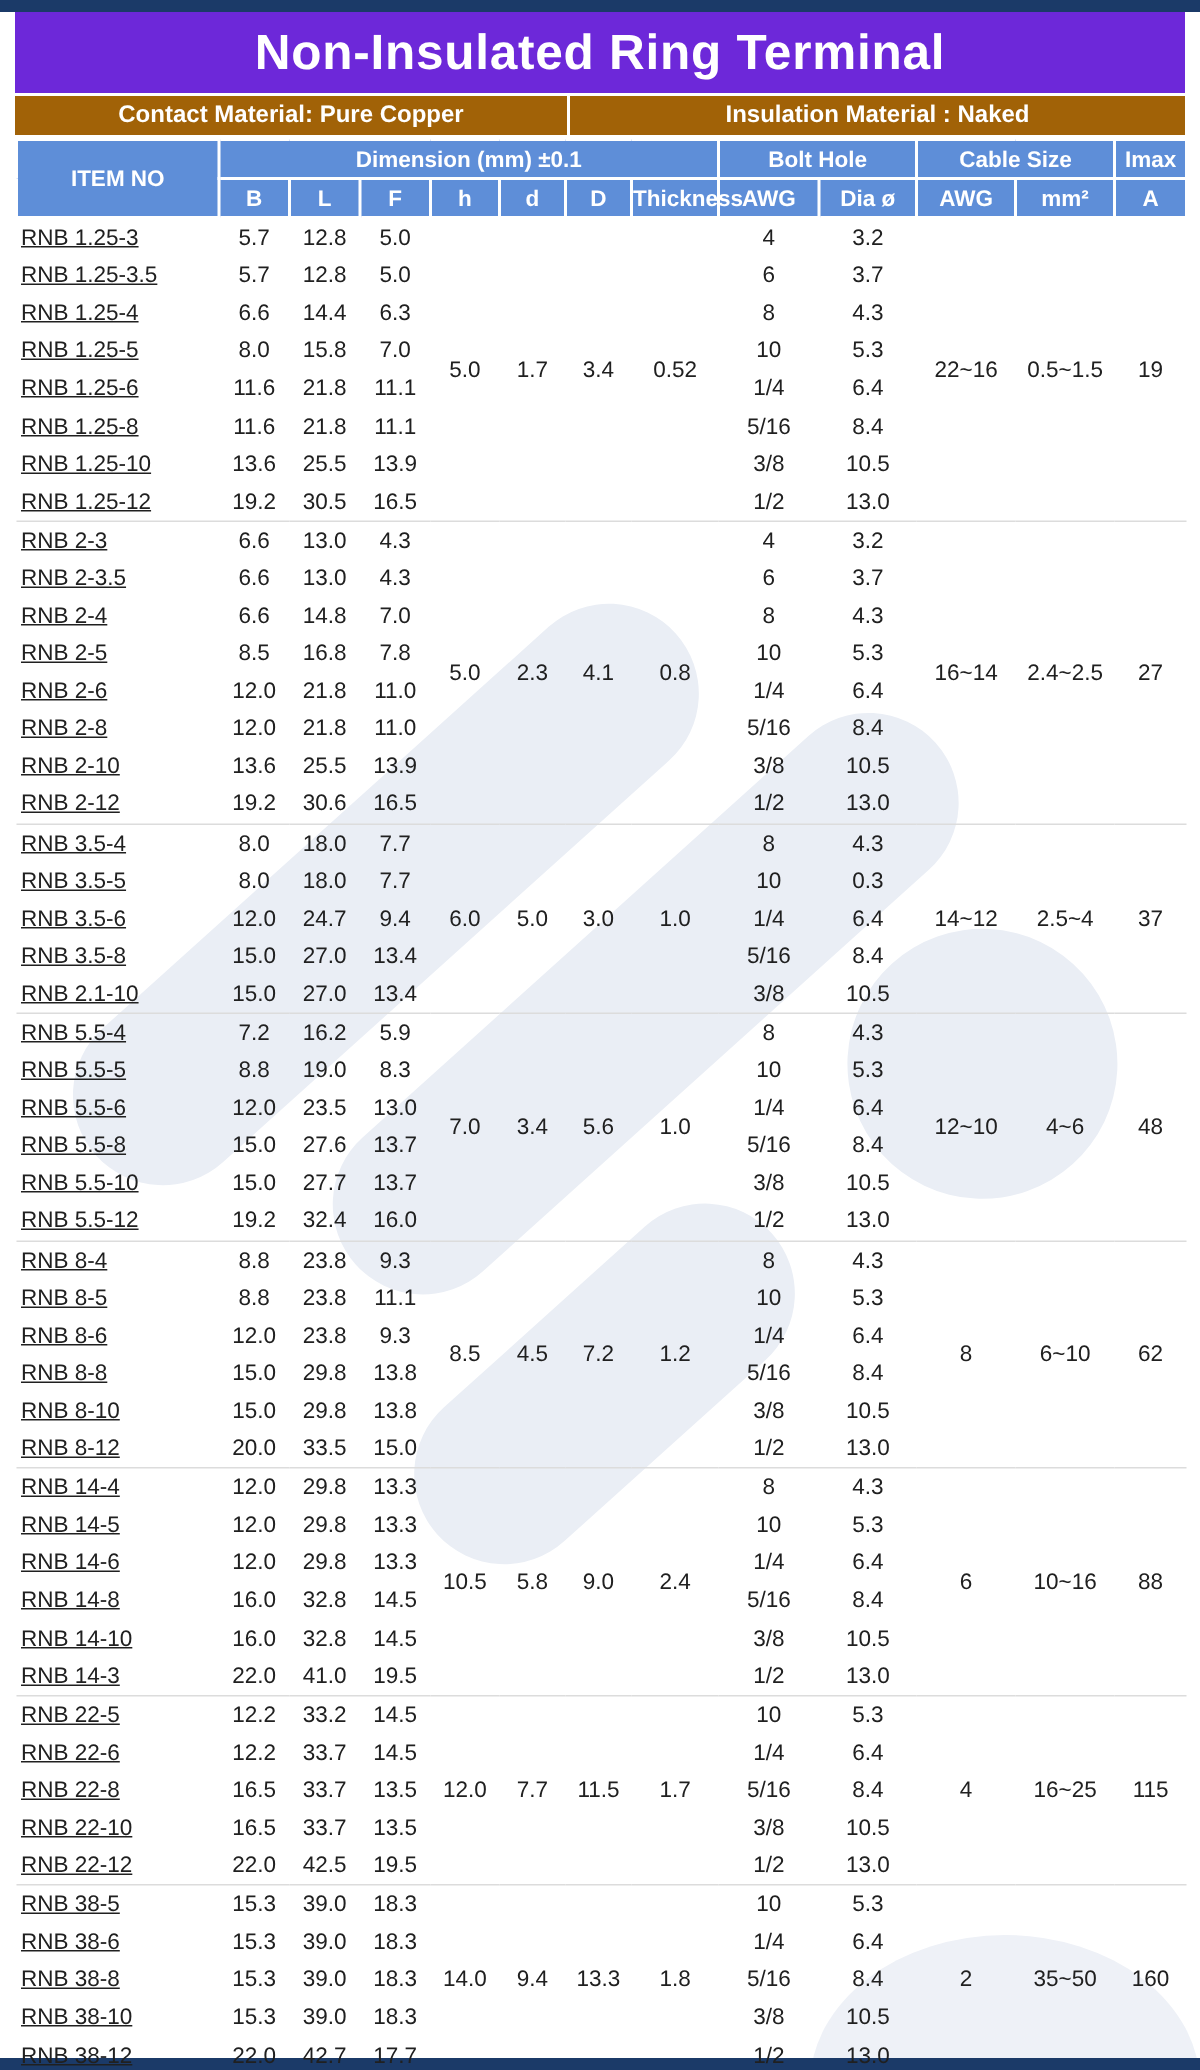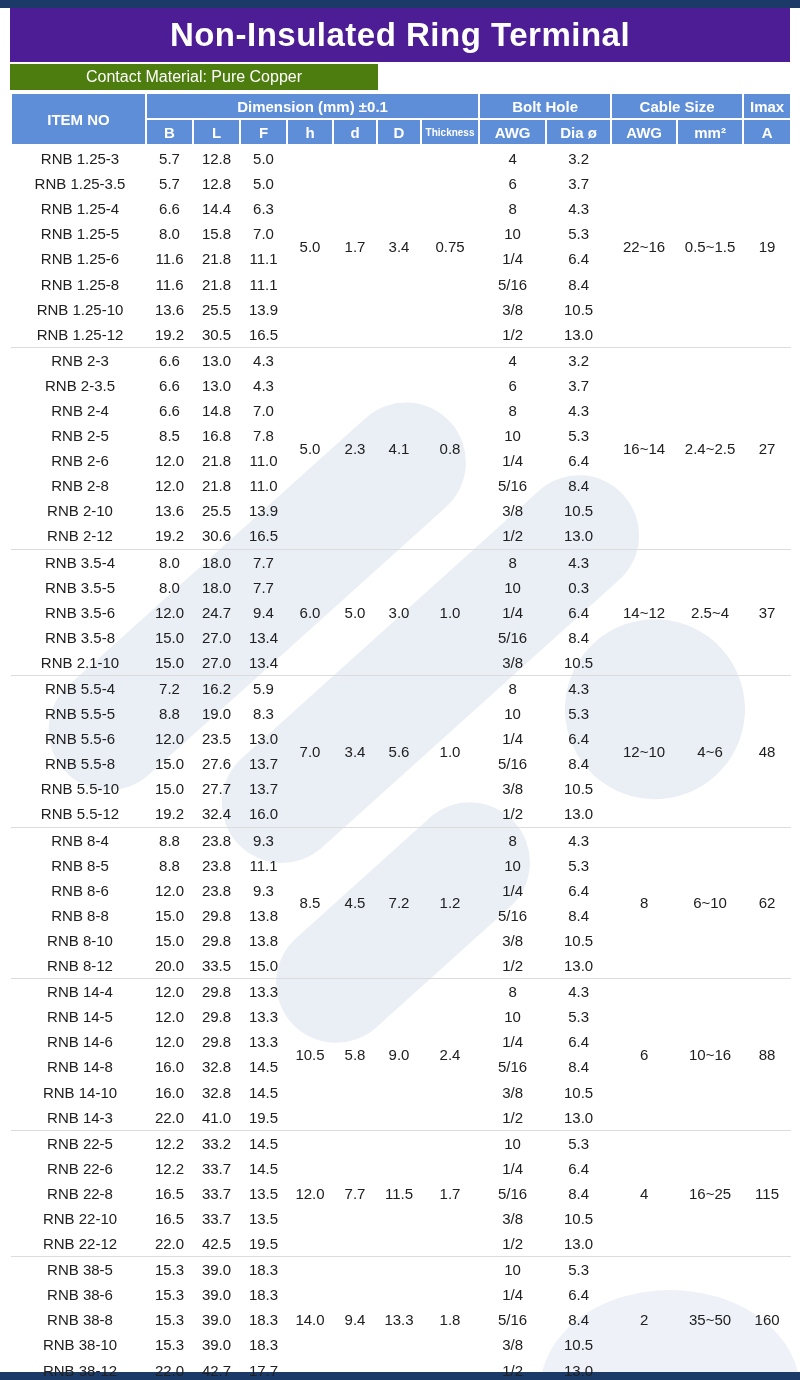--- a/index.html
+++ b/index.html
@@ -5,41 +5,41 @@
   html,body{margin:0;padding:0;}
   body{
     width:800px;height:1380px;position:relative;background:#ffffff;
     font-family:"Liberation Sans", sans-serif;color:#202020;overflow:hidden;
   }
   .strip{position:absolute;left:0;width:800px;height:8px;background:#1b3a68;}
   .strip.top{top:0;}
   .strip.bottom{top:1372px;}
   .sheet{position:absolute;left:10px;top:8px;width:780px;z-index:1;}
   .title-band{
-    background:#4c1d95;height:54px;line-height:54px;text-align:center;
+    background:#6d28d9;height:54px;line-height:54px;text-align:center;
     color:#fff;font-weight:bold;font-size:33px;margin-bottom:2px;letter-spacing:0.5px;
   }
   .materials{display:flex;gap:2px;margin-bottom:2px;height:26px;}
   .materials .cell{
-    background:#4d7c0f;color:#fff;font-weight:normal;font-size:16px;
+    background:#a16207;color:#fff;font-weight:bold;font-size:16px;
     display:flex;align-items:center;justify-content:center;
   }
   .materials .left{width:368px;}
   .materials .right{flex:1;}
   table.spec{border-collapse:collapse;width:780px;table-layout:fixed;background:transparent;}
   thead th{
     background:#5e8ed8;color:#fff;font-weight:bold;font-size:15px;
     border:2px solid #ffffff;padding:0;height:24px;text-align:center;
   }
-  thead th.small{font-size:10px;}
+  thead th.small{font-size:15px;}
   tbody td{
     height:25.1px;padding:0;text-align:center;font-size:15px;
     vertical-align:middle;background:transparent;
   }
-  tbody td.item{text-align:center;padding-left:3px;white-space:nowrap;}
+  tbody td.item{text-align:left;padding-left:3px;white-space:nowrap;text-decoration:underline;}
   tbody tr.group-start td{border-top:1px solid #dcdcdc;}
   
   .watermark{
     position:absolute;left:0;top:0;width:800px;height:1380px;z-index:0;
     pointer-events:none;overflow:hidden;
   }
   .wm-group{position:absolute;left:70px;top:380px;width:660px;height:660px;transform:rotate(-42deg);}
   .wm-bar{position:absolute;background:#eaeef5;border-radius:60px;}
   .wm-bar.b1{left:40px;top:90px;width:520px;height:120px;}
   .wm-bar.b2{left:120px;top:260px;width:520px;height:120px;}
@@ -62,20 +62,21 @@
 
 <div class="strip top"></div>
 <div class="strip bottom"></div>
 
 <div class="sheet">
 
   <div class="title-band">Non-Insulated Ring Terminal</div>
 
   <div class="materials">
     <div class="cell left">Contact Material: Pure Copper</div>
+    <div class="cell right">Insulation Material : Naked</div>
   </div>
 
   <table class="spec">
     <colgroup>
       <col style="width:135px">
         <col style="width:47px">
         <col style="width:47px">
       <col style="width:47px">
         <col style="width:46px">
         <col style="width:44px">
@@ -112,21 +113,21 @@
     </thead>
     <tbody>
         <tr>
           <td class="item">RNB 1.25-3</td>
           <td>5.7</td>
           <td>12.8</td>
           <td>5.0</td>
           <td rowspan="8">5.0</td>
           <td rowspan="8">1.7</td>
           <td rowspan="8">3.4</td>
-          <td rowspan="8">0.75</td>
+          <td rowspan="8">0.52</td>
           <td>4</td>
           <td>3.2</td>
           <td rowspan="8">22~16</td>
           <td rowspan="8">0.5~1.5</td>
           <td rowspan="8">19</td>
         </tr>
         <tr>
           <td class="item">RNB 1.25-3.5</td>
           <td>5.7</td>
           <td>12.8</td>

